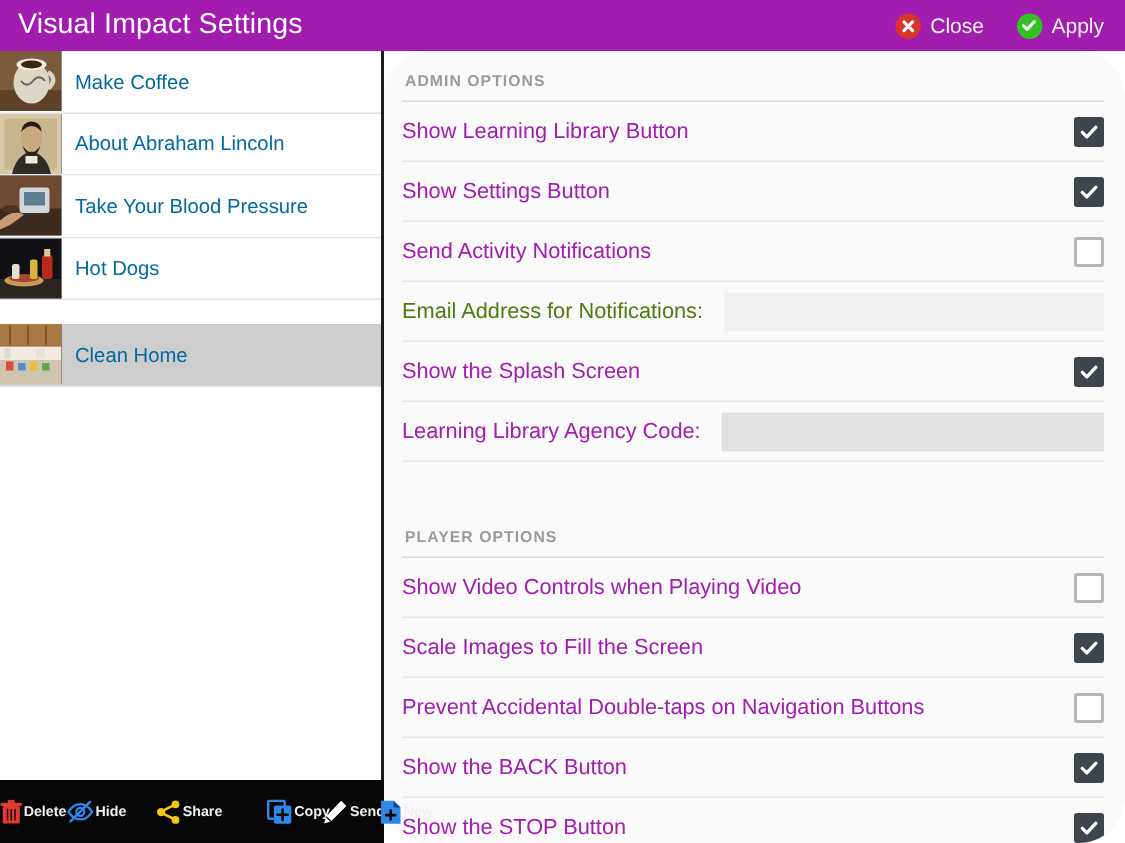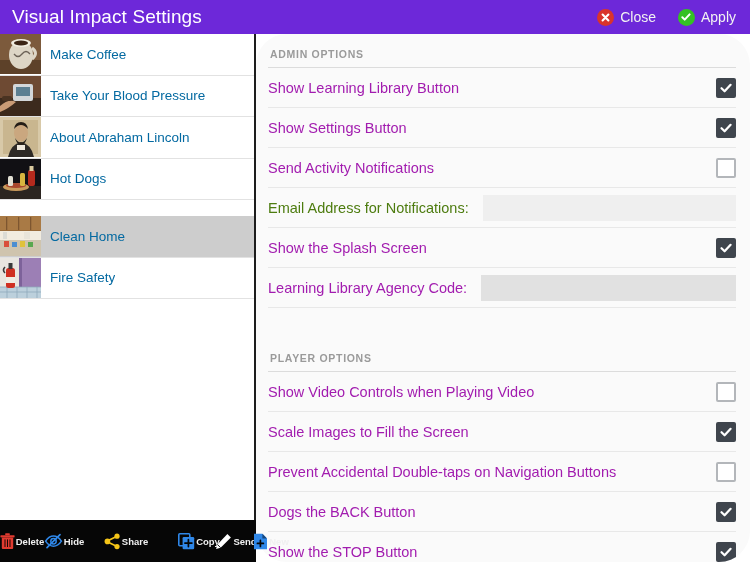--- a/index.html
+++ b/index.html
@@ -18,21 +18,21 @@
     height: 562px;
     display: flex;
     flex-direction: column;
     background: #ffffff;
   }
 
   
   .titlebar {
     height: 34px;
     flex: 0 0 34px;
-    background: #6d28d9;
+    background: #a21caf;
     display: flex;
     align-items: center;
     padding: 0 10px 0 12px;
     position: relative;
   }
   .title-text {
     color: #ffffff;
     font-size: 19px;
     font-weight: normal;
     letter-spacing: 0.1px;
@@ -247,44 +247,44 @@
             <path d="M32 14 q7 5 0 11" fill="none" stroke="#ddd6c6" stroke-width="3"></path>
             <path d="M14 20 q4 5 8 0 q4-5 8 0" fill="none" stroke="#6b6257" stroke-width="1.3"></path>
           </svg>
         </div>
         <span class="item-label">Make Coffee</span>
       </div>
 
       <div class="list-item">
         <div class="thumb">
           <svg viewBox="0 0 41 40" preserveAspectRatio="xMidYMid slice">
-            <rect width="41" height="40" fill="#6e4a33"></rect>
-            <rect y="22" width="41" height="18" fill="#3c2a1d"></rect>
-            <rect x="13" y="8" width="20" height="17" rx="2" fill="#d3d7da"></rect>
-            <rect x="16" y="11" width="14" height="9" fill="#5c7f92"></rect>
-            <path d="M0 30 q9-8 16-4 q-8 7-16 10z" fill="#c99b76"></path>
-            <rect x="2" y="20" width="10" height="5" rx="2" fill="#4a3322"></rect>
-          </svg>
-        </div>
-        <span class="item-label">Take Your Blood Pressure</span>
-      </div>
-
-      <div class="list-item">
-        <div class="thumb">
-          <svg viewBox="0 0 41 40" preserveAspectRatio="xMidYMid slice">
             <rect width="41" height="40" fill="#d8c9a8"></rect>
             <rect x="3" y="3" width="35" height="34" fill="#c9b68f"></rect>
             <path d="M8 40 q3-13 13-15 q10 2 13 15 z" fill="#2e2a26"></path>
             <ellipse cx="21" cy="16" rx="7" ry="8.5" fill="#caa77f"></ellipse>
             <path d="M14 12 q7-8 14 0 q-1-7-7-7 q-6 0-7 7z" fill="#241d16"></path>
             <path d="M15 21 q6 9 12 0 q-2 7-6 7 q-4 0-6-7z" fill="#2b231a"></path>
             <rect x="17" y="28" width="8" height="5" fill="#efe9dd"></rect>
           </svg>
         </div>
         <span class="item-label">About Abraham Lincoln</span>
+      </div>
+
+      <div class="list-item">
+        <div class="thumb">
+          <svg viewBox="0 0 41 40" preserveAspectRatio="xMidYMid slice">
+            <rect width="41" height="40" fill="#6e4a33"></rect>
+            <rect y="22" width="41" height="18" fill="#3c2a1d"></rect>
+            <rect x="13" y="8" width="20" height="17" rx="2" fill="#d3d7da"></rect>
+            <rect x="16" y="11" width="14" height="9" fill="#5c7f92"></rect>
+            <path d="M0 30 q9-8 16-4 q-8 7-16 10z" fill="#c99b76"></path>
+            <rect x="2" y="20" width="10" height="5" rx="2" fill="#4a3322"></rect>
+          </svg>
+        </div>
+        <span class="item-label">Take Your Blood Pressure</span>
       </div>
 
       <div class="list-item">
         <div class="thumb">
           <svg viewBox="0 0 41 40" preserveAspectRatio="xMidYMid slice">
             <rect width="41" height="40" fill="#111014"></rect>
             <rect y="27" width="41" height="13" fill="#2b2520"></rect>
             <ellipse cx="16" cy="28" rx="13" ry="4" fill="#c99a5c"></ellipse>
             <ellipse cx="16" cy="26.5" rx="10" ry="2.6" fill="#a8472e"></ellipse>
             <rect x="28" y="11" width="7" height="16" rx="2" fill="#b52a1d"></rect>
@@ -311,36 +311,20 @@
             <rect x="12" y="26" width="5" height="5" fill="#4c8ed1"></rect>
             <rect x="20" y="25" width="5" height="6" fill="#e0c23c"></rect>
             <rect x="28" y="26" width="5" height="5" fill="#5aa84f"></rect>
             <rect x="3" y="16" width="4" height="7" fill="#dcdcd6"></rect>
             <rect x="24" y="16" width="6" height="7" fill="#e8e4da"></rect>
           </svg>
         </div>
         <span class="item-label">Clean Home</span>
       </div>
 
-      <div class="list-item">
-        <div class="thumb">
-          <svg viewBox="0 0 41 40" preserveAspectRatio="xMidYMid slice">
-            <rect width="41" height="40" fill="#e9e6e0"></rect>
-            <rect x="19" y="0" width="22" height="30" fill="#9c7fb5"></rect>
-            <rect x="19" y="0" width="3" height="30" fill="#7d629a"></rect>
-            <rect y="29" width="41" height="11" fill="#bcd0dc"></rect>
-            <path d="M0 29 h41 M0 34 h41 M7 29 v11 M17 29 v11 M27 29 v11 M37 29 v11" stroke="#8fa9bb" stroke-width="0.8"></path>
-            <rect x="6" y="10" width="9" height="20" rx="2.5" fill="#cf2f21"></rect>
-            <rect x="8.5" y="5" width="4" height="6" fill="#3a3a3a"></rect>
-            <rect x="6" y="19" width="9" height="6" fill="#f0ece2"></rect>
-            <path d="M5 9 q-3 3 0 6" fill="none" stroke="#3a3a3a" stroke-width="1.6"></path>
-          </svg>
-        </div>
-        <span class="item-label">Fire Safety</span>
-      </div>
 
       <div class="sidebar-filler"></div>
     </div>
 
     <div class="panel">
 
       <div class="section-head">ADMIN OPTIONS</div>
 
       <div class="row">
         <span class="row-label">Show Learning Library Button</span>
@@ -401,21 +385,21 @@
             </svg>
         </span>
       </div>
 
       <div class="row">
         <span class="row-label">Prevent Accidental Double-taps on Navigation Buttons</span>
         <span class="cb off"></span>
       </div>
 
       <div class="row">
-        <span class="row-label">Dogs the BACK Button</span>
+        <span class="row-label">Show the BACK Button</span>
         <span class="cb on">
           <svg width="14" height="14" viewBox="0 0 14 14">
               <path d="M2.5 7.2 L5.6 10.3 L11.6 3.8" fill="none" stroke="#ffffff" stroke-width="2.2" stroke-linecap="round" stroke-linejoin="round"></path>
             </svg>
         </span>
       </div>
 
       <div class="row">
         <span class="row-label">Show the STOP Button</span>
         <span class="cb on">

